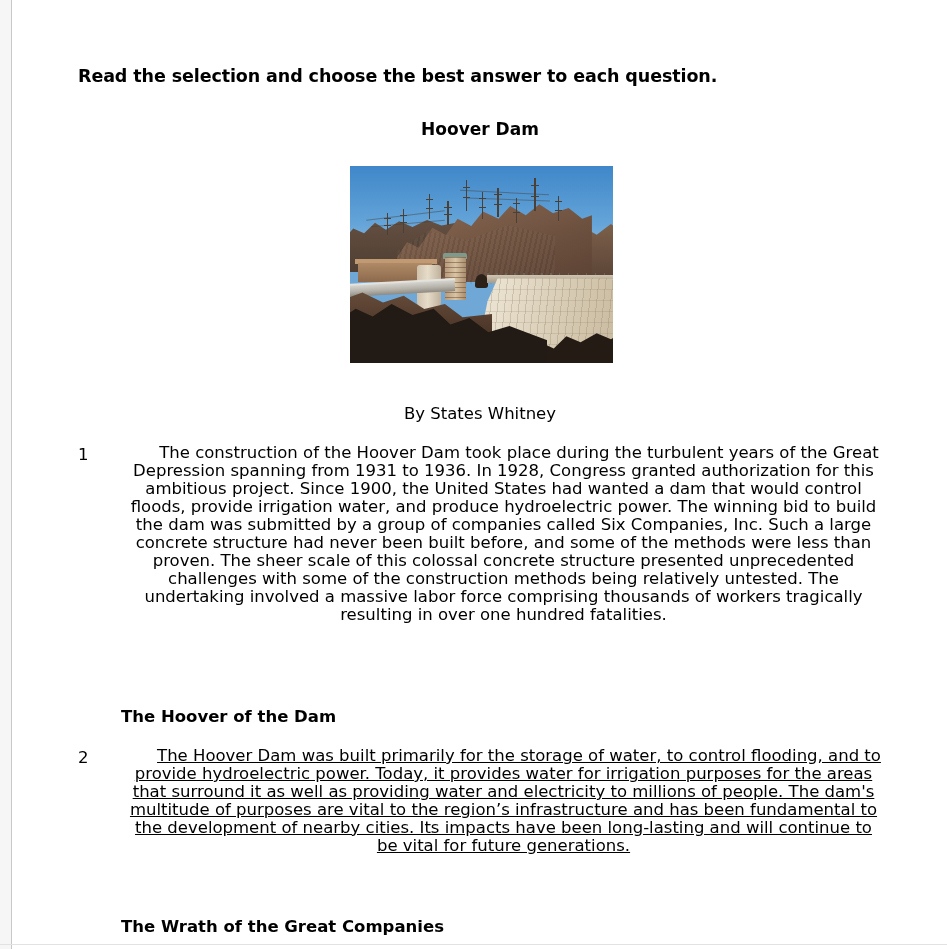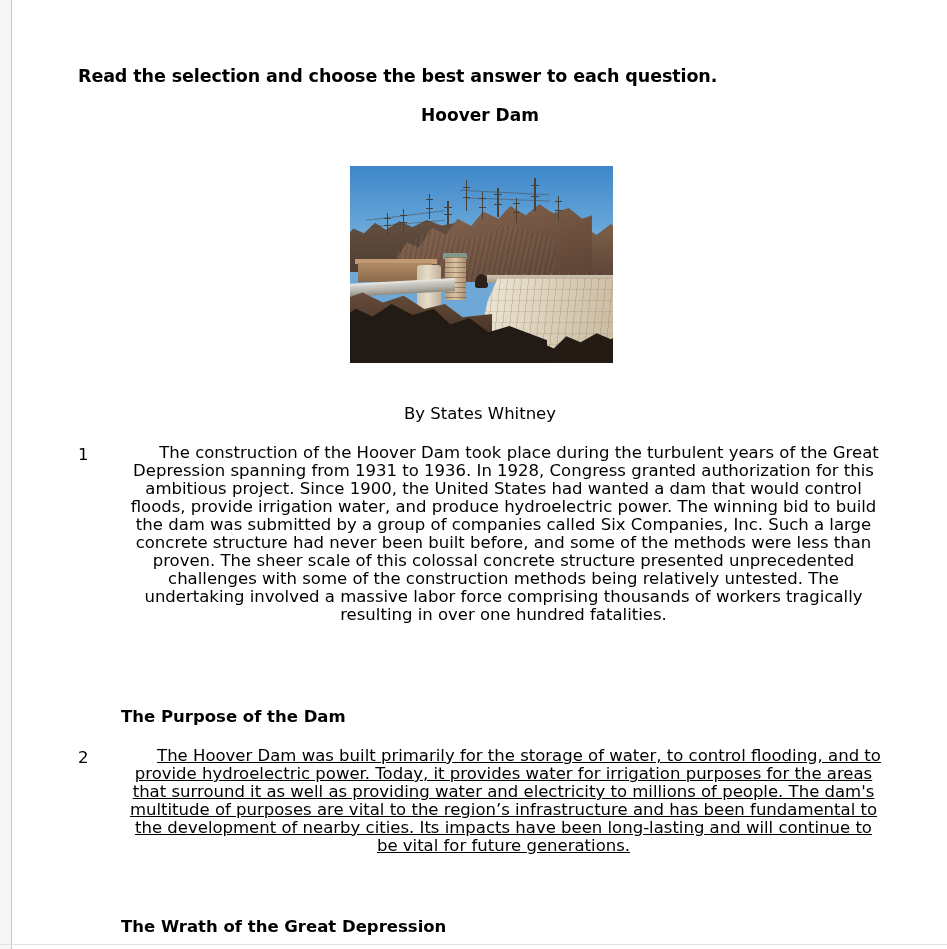--- a/index.html
+++ b/index.html
@@ -51,21 +51,21 @@
     top: 66px;
     font-size: 17.5px;
     font-weight: bold;
     color: #000000;
     letter-spacing: -0.1px;
   }
 
   .title {
     position: absolute;
     left: 0;
-    top: 105px;
+    top: 119px;
     width: 934px;
     text-align: center;
     font-size: 17px;
     font-weight: bold;
     color: #000000;
   }
 
   
   .photo {
     position: absolute;
@@ -381,22 +381,22 @@
       <div class="shadow-right"></div>
       <div class="shadow-main"></div>
     </div>
   </div>
 
   <div class="byline">By States Whitney</div>
 
   <div class="para-num" id="para1-num">1</div>
   <div class="para" id="para1">The construction of the Hoover Dam took place during the turbulent years of the Great Depression spanning from 1931 to 1936.  In 1928, Congress granted authorization for this ambitious project.  Since 1900, the United States had wanted a dam that would control floods, provide irrigation water, and produce hydroelectric power.  The winning bid to build the dam was submitted by a group of companies called Six Companies, Inc.  Such a large concrete structure had never been built before, and some of the methods were less than proven.  The sheer scale of this colossal concrete structure presented unprecedented challenges with some of the construction methods being relatively untested. The undertaking involved a massive labor force comprising thousands of workers tragically resulting in over one hundred fatalities.</div>
 
-  <div class="section-head" id="head1">The Purpose of the Dam</div>
+  <div class="section-head" id="head1">The Hoover of the Dam</div>
 
   <div class="para-num" id="para2-num">2</div>
   <div class="para" id="para2">The Hoover Dam was built primarily for the storage of water, to control flooding, and to provide hydroelectric power.  Today, it provides water for irrigation purposes for the areas that surround it as well as providing water and electricity to millions of people.  The dam's multitude of purposes are vital to the region’s infrastructure and has been fundamental to the development of nearby cities.  Its impacts have been long-lasting and will continue to be vital for future generations.</div>
 
-  <div class="section-head" id="head2">The Wrath of the Great Depression</div>
+  <div class="section-head" id="head2">The Wrath of the Great Companies</div>
 
 </div>
 
 <div class="bottom-rule"></div>
 
 </body></html>

